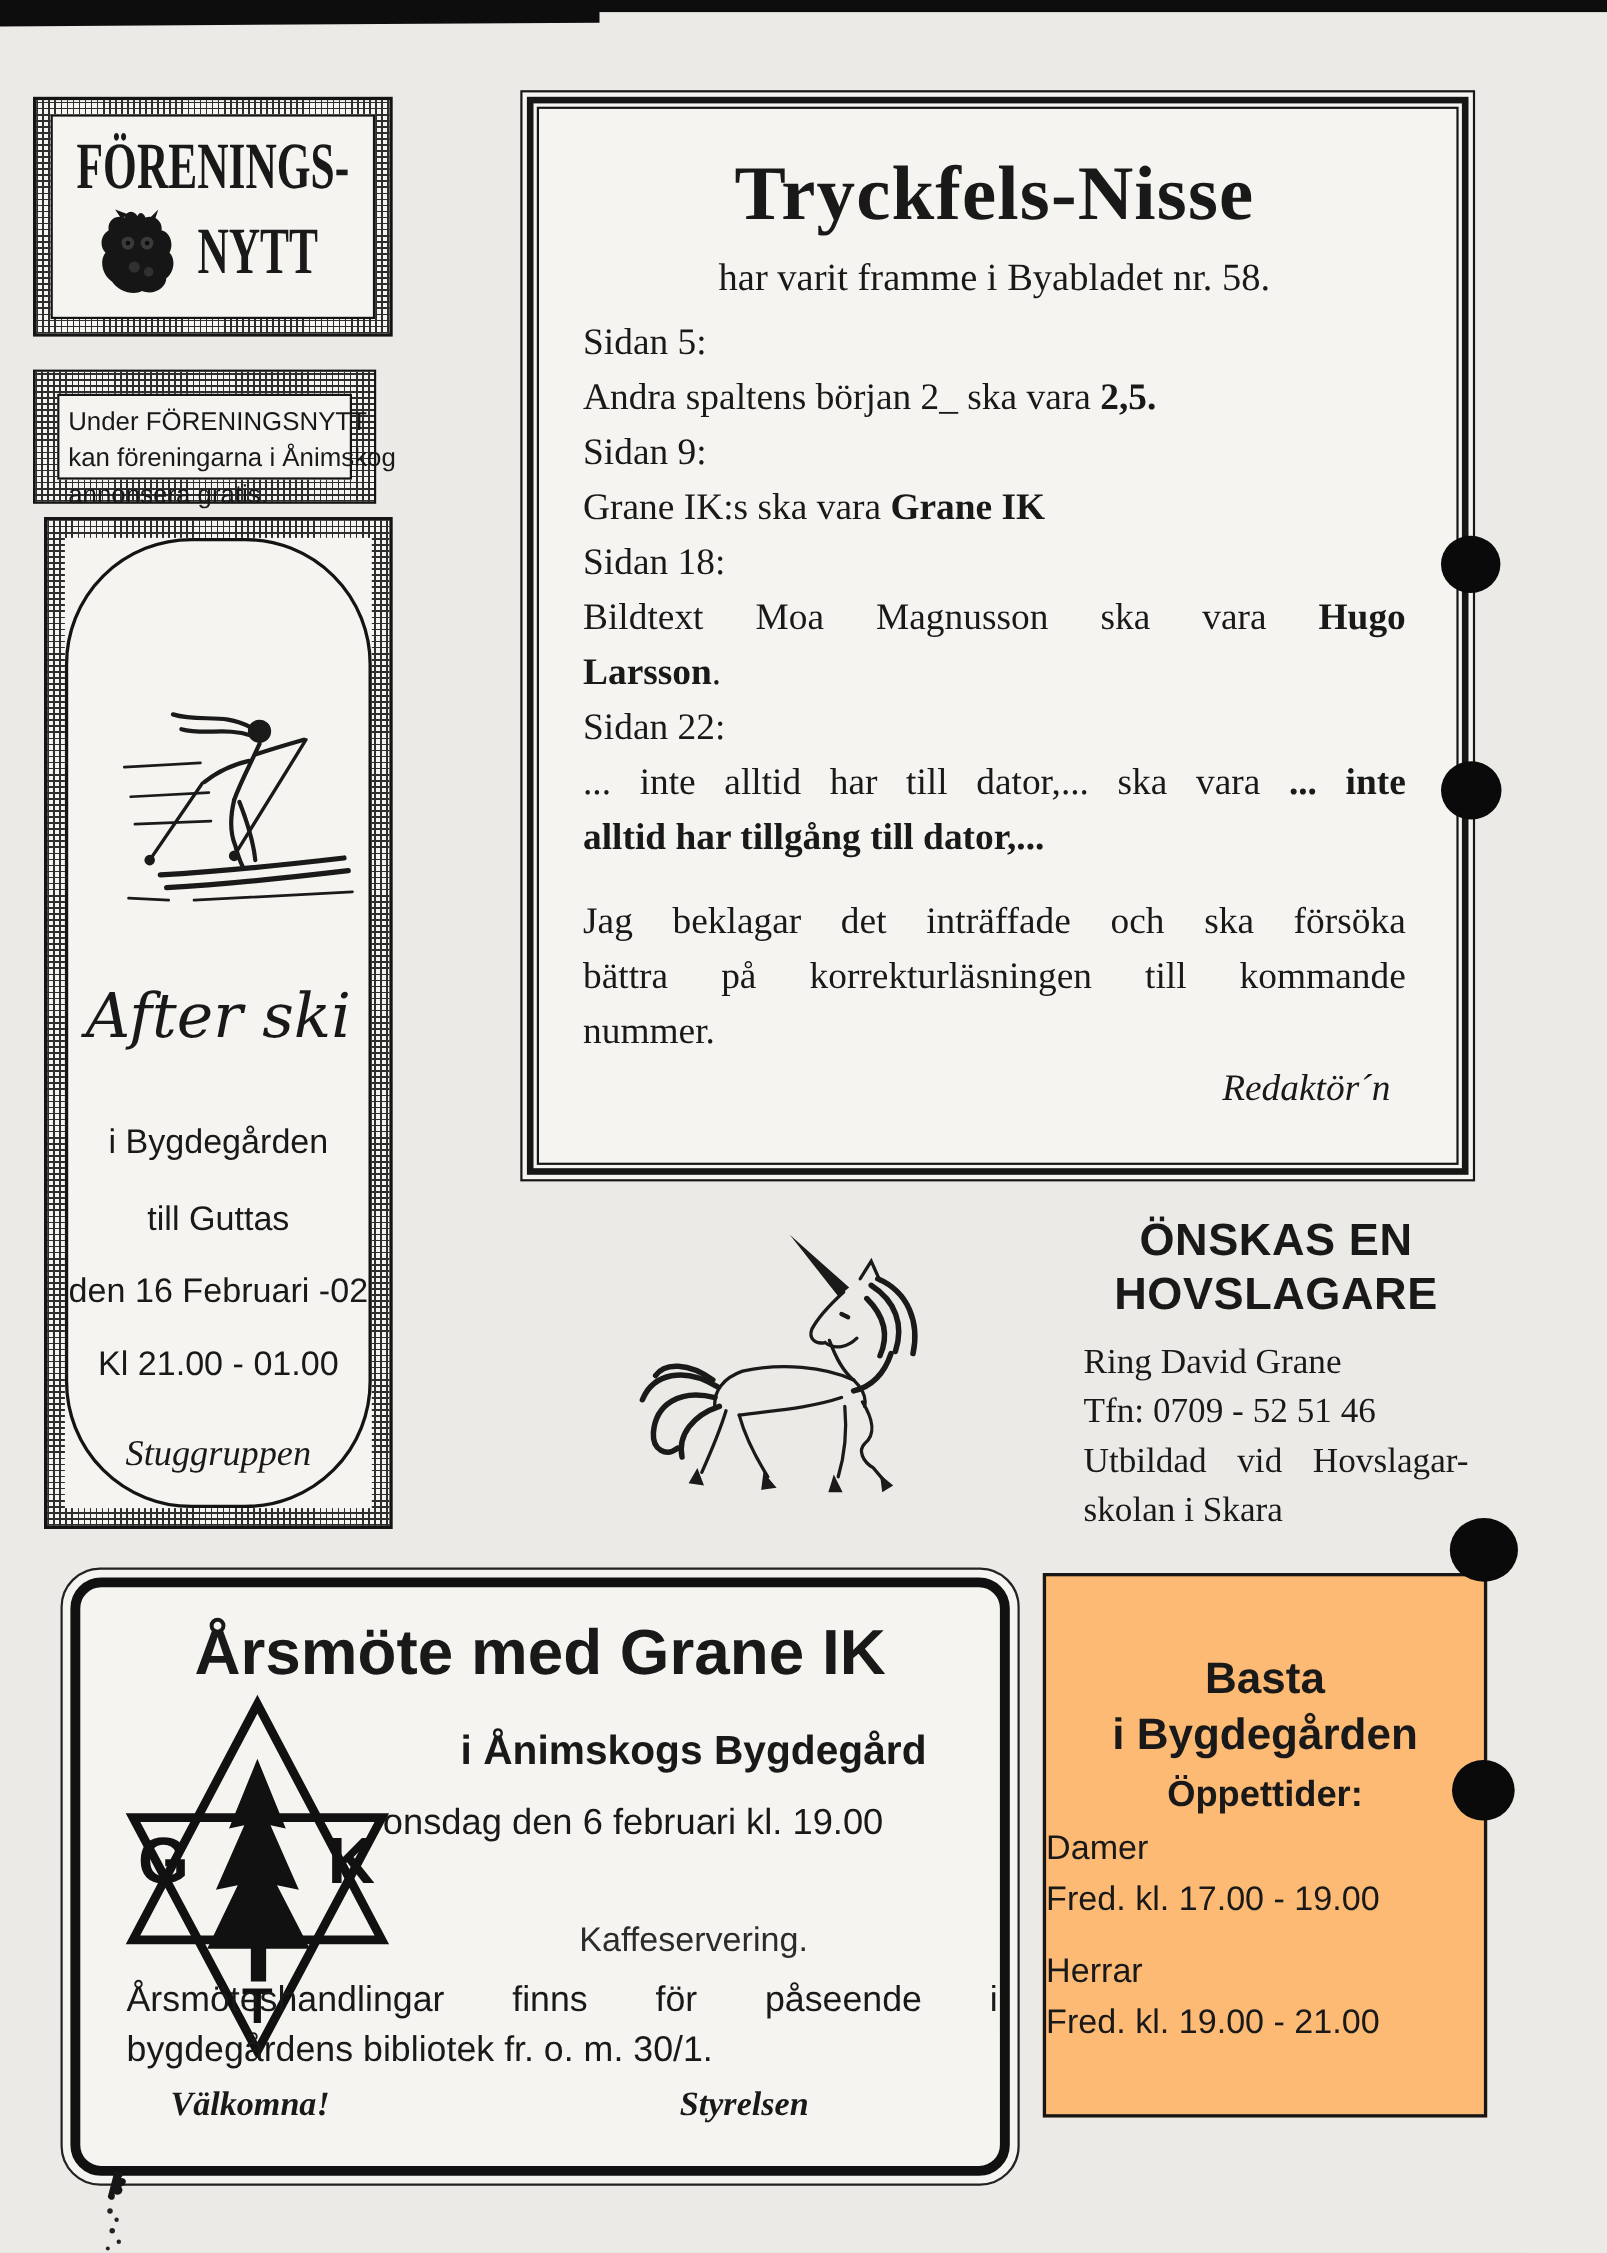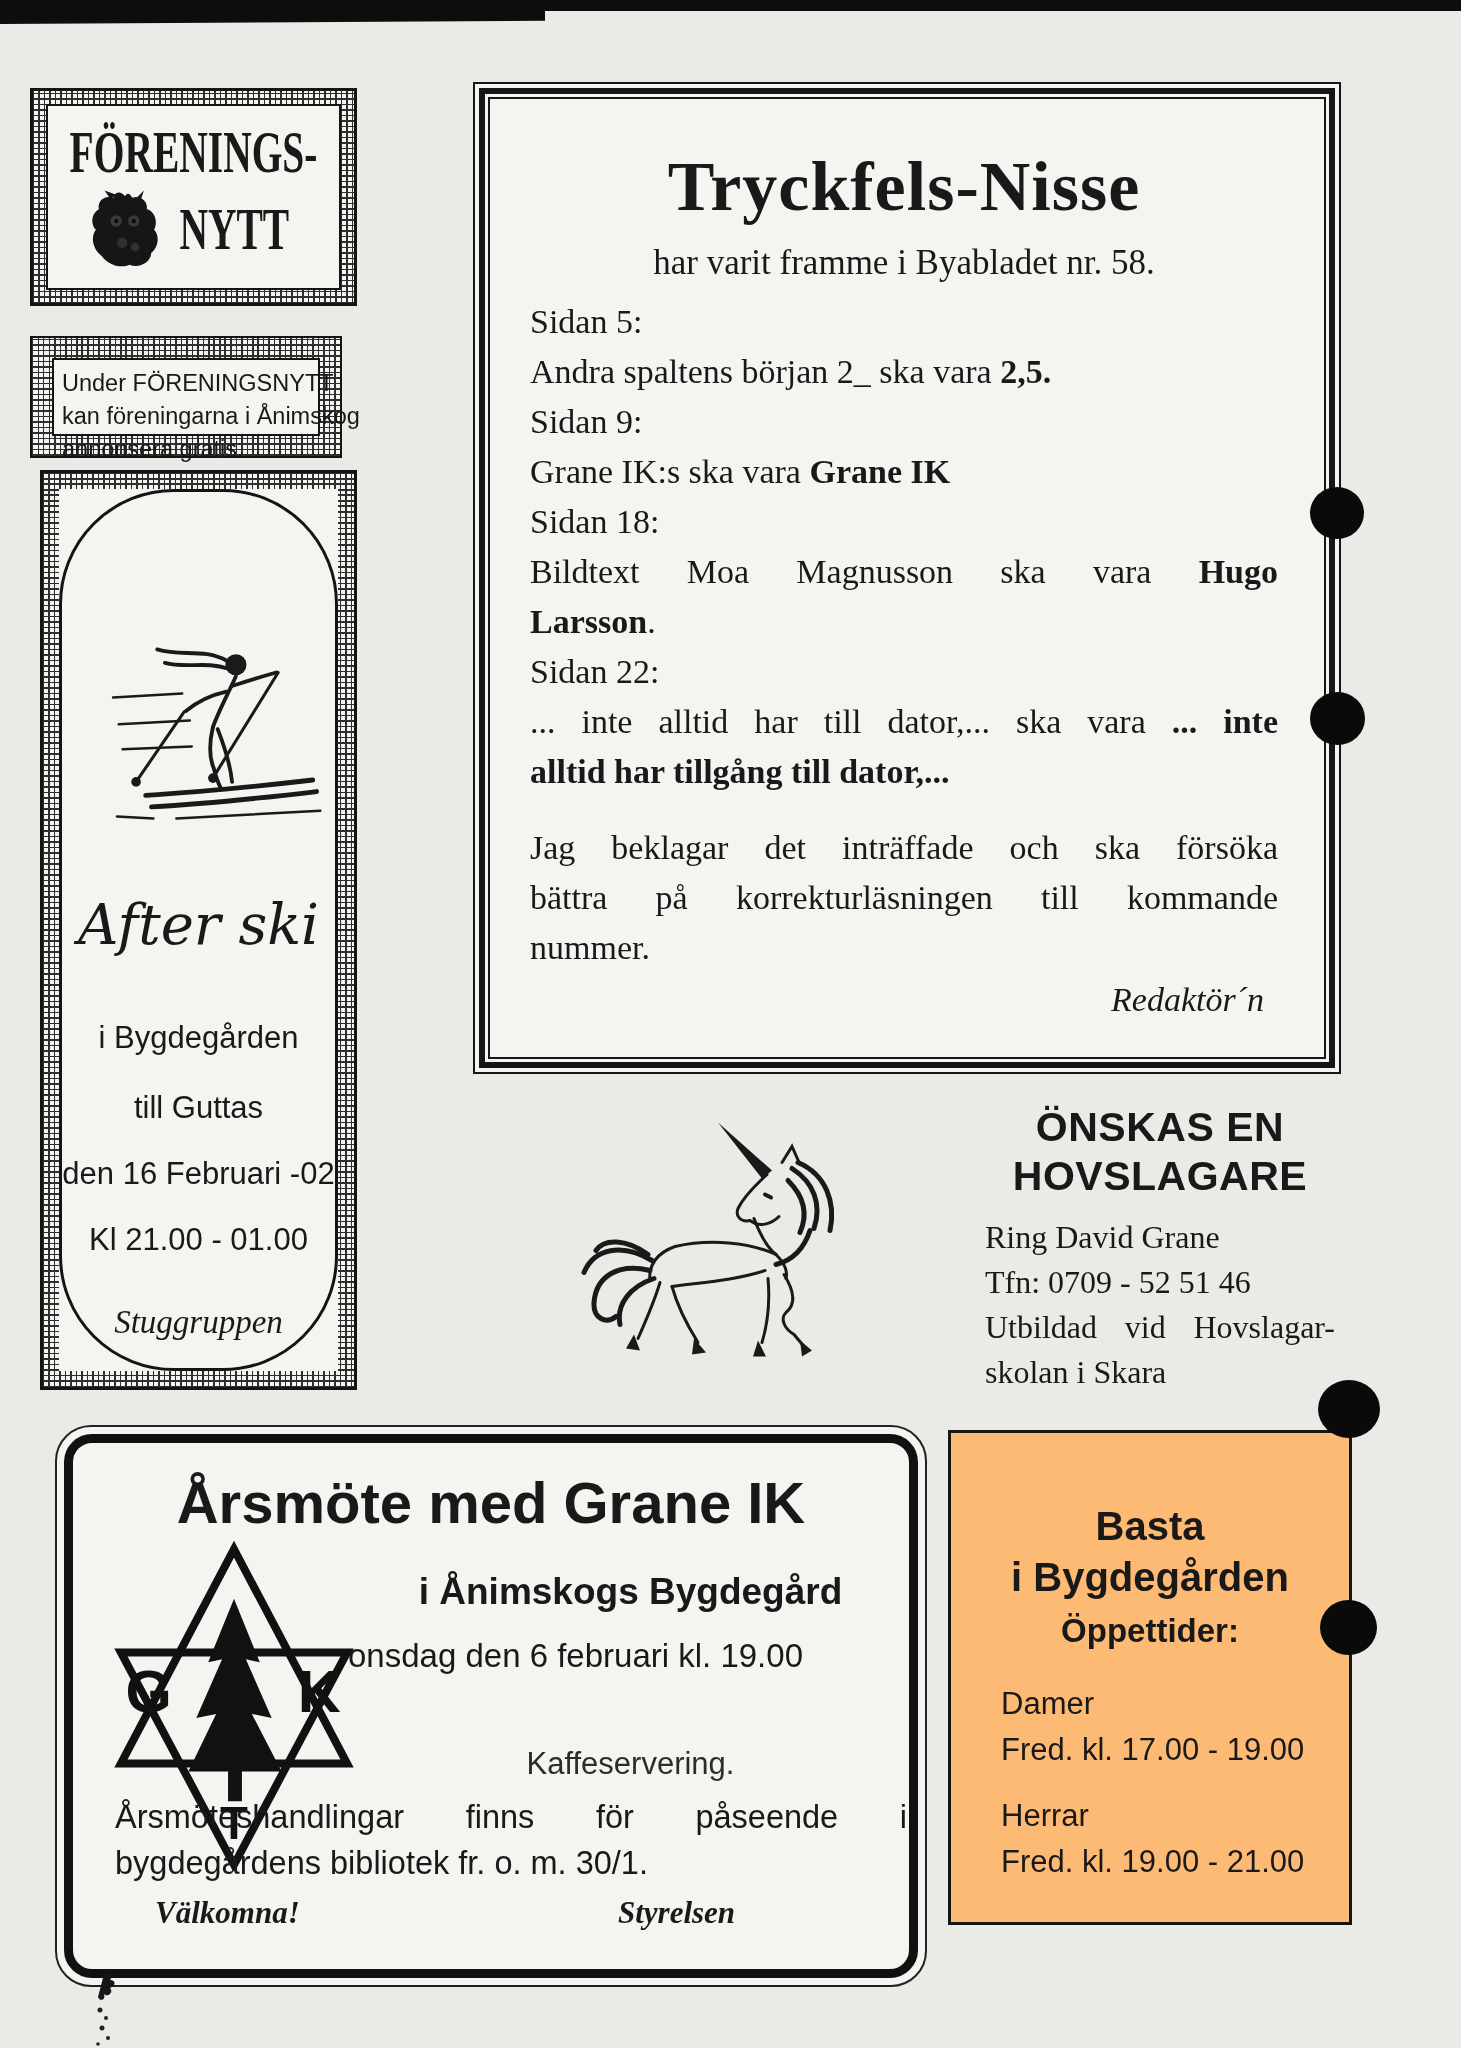--- a/index.html
+++ b/index.html
@@ -31,21 +31,21 @@
            background:#f5f4f1;position:relative;text-align:center;font-family:"Liberation Sans",sans-serif;}
   .aski-script{position:absolute;left:0;width:100%;top:400px;font-family:"DejaVu Serif",serif;
                font-style:italic;font-weight:normal;font-size:56px;}
   .aline{position:absolute;left:0;width:100%;font-size:31px;}
   .asig{position:absolute;left:0;width:100%;top:812px;font-family:"Liberation Serif",serif;
         font-style:italic;font-size:33px;}
   
   .tbox{left:473px;top:82px;width:868px;height:992px;border:2px solid #161616;padding:4px;background:#f5f4f1;box-sizing:border-box;}
   .tbox-mid{width:100%;height:100%;box-sizing:border-box;border:6px solid #161616;padding:3px;}
   .tbox-in{width:100%;height:100%;box-sizing:border-box;border:2px solid #161616;padding:8px 46px 0 40px;}
-  .ttitle{text-align:center;font-weight:bold;font-size:70px;margin-top:40px;letter-spacing:1px;}
+  .ttitle{text-align:center;font-weight:bold;font-size:70px;margin-top:30px;letter-spacing:1px;}
   .tintro{text-align:center;font-size:35px;margin-top:16px;}
   .tlines{margin-top:14px;}
   .tl{font-size:34px;line-height:50px;}
   .tl .b{font-weight:bold;}
   .spread{text-align:justify;text-align-last:justify;}
   .tapology{margin-top:26px;}
   .tsig{text-align:right;font-style:italic;font-size:34px;margin-top:8px;padding-right:14px;}
   
   .hov{left:985px;top:1103px;width:350px;}
   .hov-h{font-family:"Liberation Sans",sans-serif;font-weight:bold;font-size:41px;line-height:49px;
@@ -66,21 +66,21 @@
   .ars-b1{position:absolute;left:42px;top:356px;width:792px;font-size:32.5px;}
   .ars-b2{position:absolute;left:42px;top:402px;width:792px;font-size:32.5px;}
   .ars-sig{font-family:"Liberation Serif",serif;font-style:italic;font-weight:bold;font-size:31px;position:absolute;top:452px;}
   
   .bbox{left:948px;top:1430px;width:404px;height:495px;border:3px solid #161616;box-sizing:border-box;
         background:#fdba74;font-family:"Liberation Sans",sans-serif;}
   .b-c{text-align:center;}
   .b-t1{margin-top:70px;font-weight:bold;font-size:40px;line-height:46px;}
   .b-t2{font-weight:bold;font-size:40px;line-height:56px;}
   .b-sub{font-weight:bold;font-size:33px;line-height:52px;}
-  .b-rows{padding-left:50px;margin-top:24px;}
+  .b-rows{margin-top:0;}
   .b-g{font-size:31px;line-height:46px;}
   .b-time{font-size:31px;line-height:46px;margin-bottom:20px;}
   svg text{font-family:"Liberation Sans",sans-serif;}
 </style>
 </head>
 <body>
 
 <div class="page">
 
   <div class="abs scan-top"></div>

